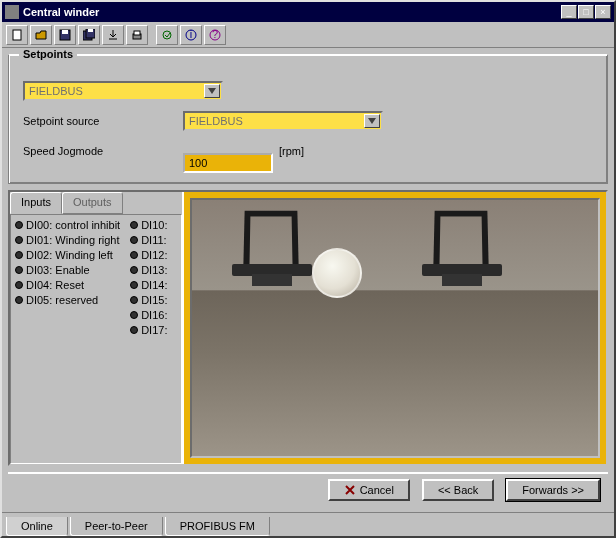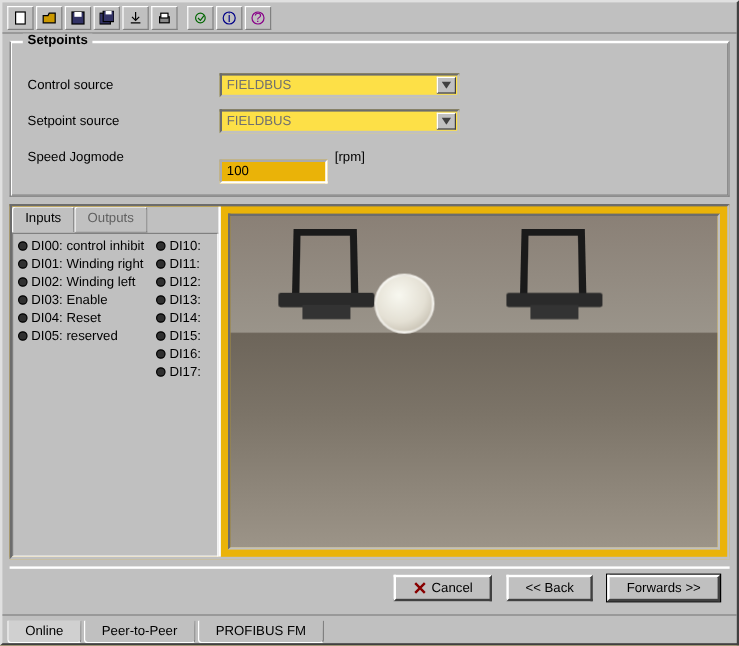--- a/index.html
+++ b/index.html
@@ -44,20 +44,29 @@
   .bottom-tabs { height: 24px; display: flex; align-items: flex-end; padding-left: 4px; border-top: 1px solid #808080; }
   .btab { border: 1px solid; border-color: #c0c0c0 #808080 #fff #fff; border-top: none; padding: 3px 14px; background: #c0c0c0; border-radius: 0 0 3px 3px; margin-right: 2px; }
   .btab.active { background: #d0d0d0; margin-top: 28px; }
   svg { display: block; }
 </style>
 </head>
 <body>
 
 <div class="window">
 
+  <div class="titlebar">
+    <div class="titlebar-icon"></div>
+    <div class="titlebar-text">Central winder</div>
+    <div class="titlebar-btns">
+      <div class="tb-btn">_</div>
+      <div class="tb-btn">□</div>
+      <div class="tb-btn">×</div>
+    </div>
+  </div>
 
   <div class="toolbar">
     <div class="tool-btn">
         <svg width="12" height="12">
           <rect x="2" y="1" width="8" height="10" fill="#fff" stroke="#000"></rect>
         </svg>
       </div>
     <div class="tool-btn">
         <svg width="12" height="12">
           <path d="M1 4h4l1-2h5v8H1z" fill="#c90" stroke="#000"></path>
@@ -107,21 +116,20 @@
         </svg>
       </div>
   </div>
 
   <div class="content">
 
     <div class="fieldset">
       <div class="legend">Setpoints</div>
 
       <div class="form-row">
-        <div class="form-label">Control source</div>
         <div class="select">
           <span>FIELDBUS</span>
           <div class="select-arrow">
               <svg viewBox="0 0 8 6">
                 <path d="M0 0h8L4 6z" fill="#404040"></path>
               </svg>
             </div>
         </div>
       </div>
 

